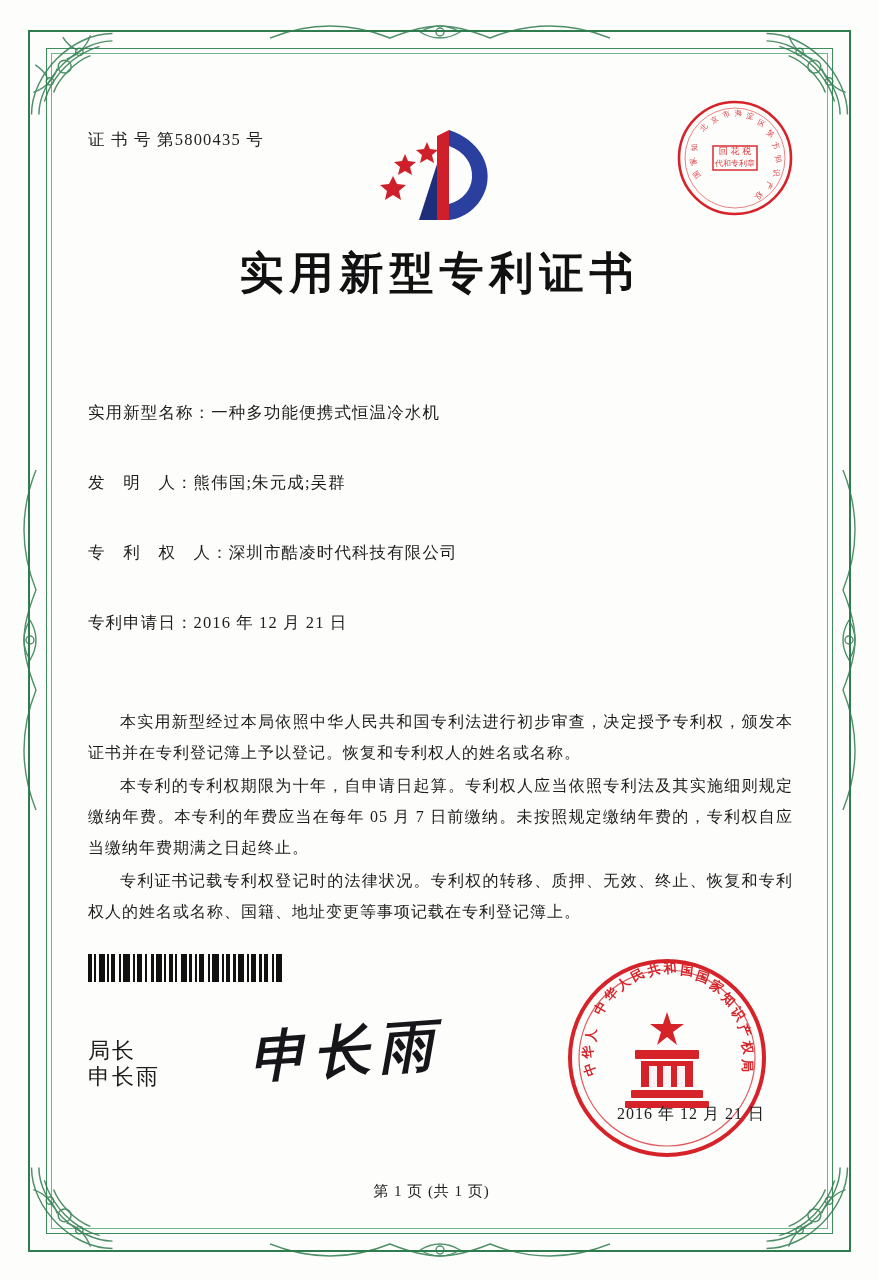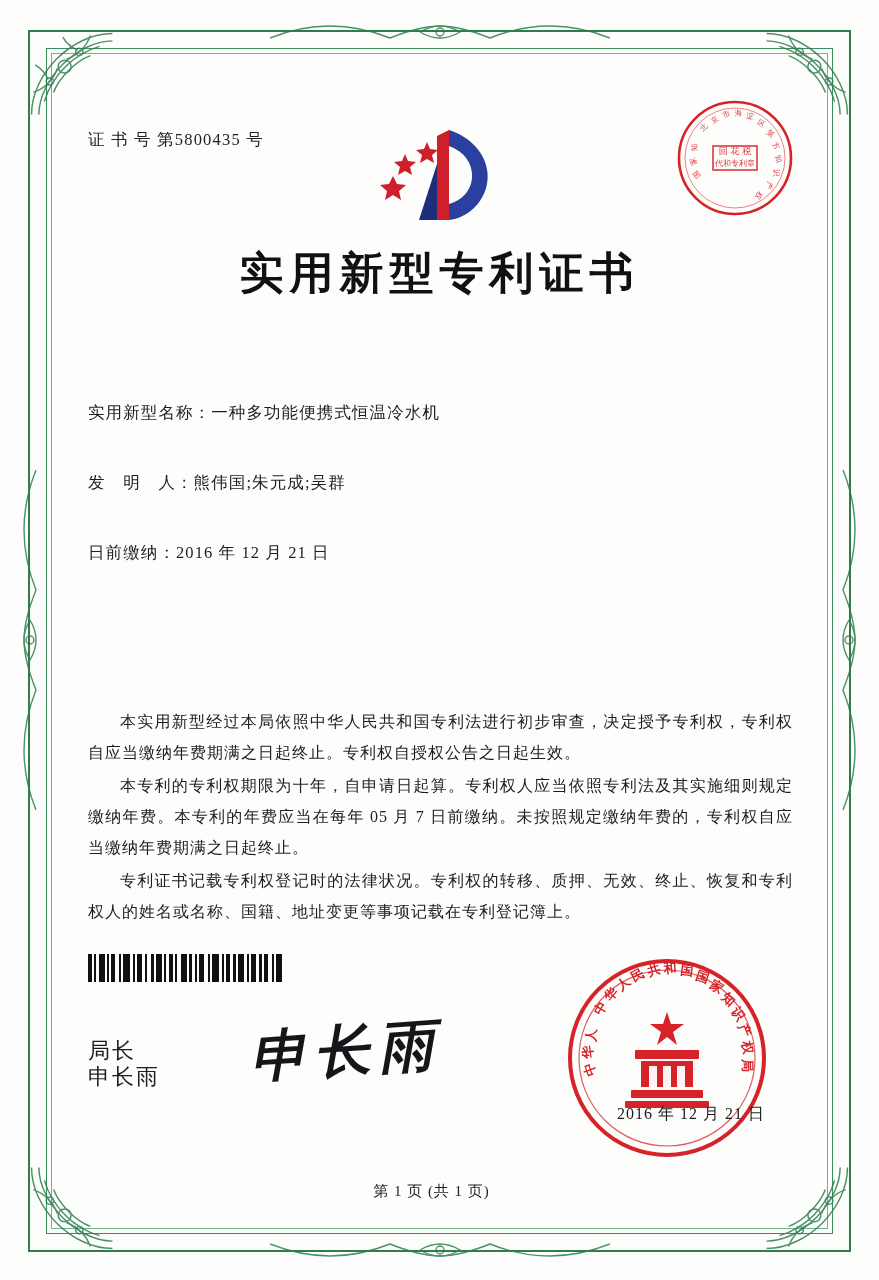--- a/index.html
+++ b/index.html
@@ -404,26 +404,29 @@
     <div class="main-title">实用新型专利证书</div>
 
     <div class="fields">
       <div class="field">
         <span class="lbl">实用新型名称：</span><span class="val">一种多功能便携式恒温冷水机</span>
       </div>
       <div class="field">
         <span class="lbl">发　明　人：</span><span class="val">熊伟国;朱元成;吴群</span>
       </div>
       <div class="field">
-        <span class="lbl">日前缴纳：</span><span class="val">2016 年 12 月 21 日</span>
+        <span class="lbl">专　利　权　人：</span><span class="val">深圳市酷凌时代科技有限公司</span>
       </div>
+      <div class="field">
+        <span class="lbl">专利申请日：</span><span class="val">2016 年 12 月 21 日</span>
+      </div>
     </div>
 
     <div class="paragraphs">
-      <p>本实用新型经过本局依照中华人民共和国专利法进行初步审查，决定授予专利权，专利权自应当缴纳年费期满之日起终止。专利权自授权公告之日起生效。</p>
+      <p>本实用新型经过本局依照中华人民共和国专利法进行初步审查，决定授予专利权，颁发本证书并在专利登记簿上予以登记。恢复和专利权人的姓名或名称。</p>
       <p>本专利的专利权期限为十年，自申请日起算。专利权人应当依照专利法及其实施细则规定缴纳年费。本专利的年费应当在每年 05 月 7 日前缴纳。未按照规定缴纳年费的，专利权自应当缴纳年费期满之日起终止。</p>
       <p>专利证书记载专利权登记时的法律状况。专利权的转移、质押、无效、终止、恢复和专利权人的姓名或名称、国籍、地址变更等事项记载在专利登记簿上。</p>
     </div>
 
     <div class="barcode">
       <span style="width:4px"></span>
         <span style="width:2px;background:transparent"></span>
       <span style="width:2px"></span>
         <span style="width:3px;background:transparent"></span>
       <span style="width:6px"></span>

